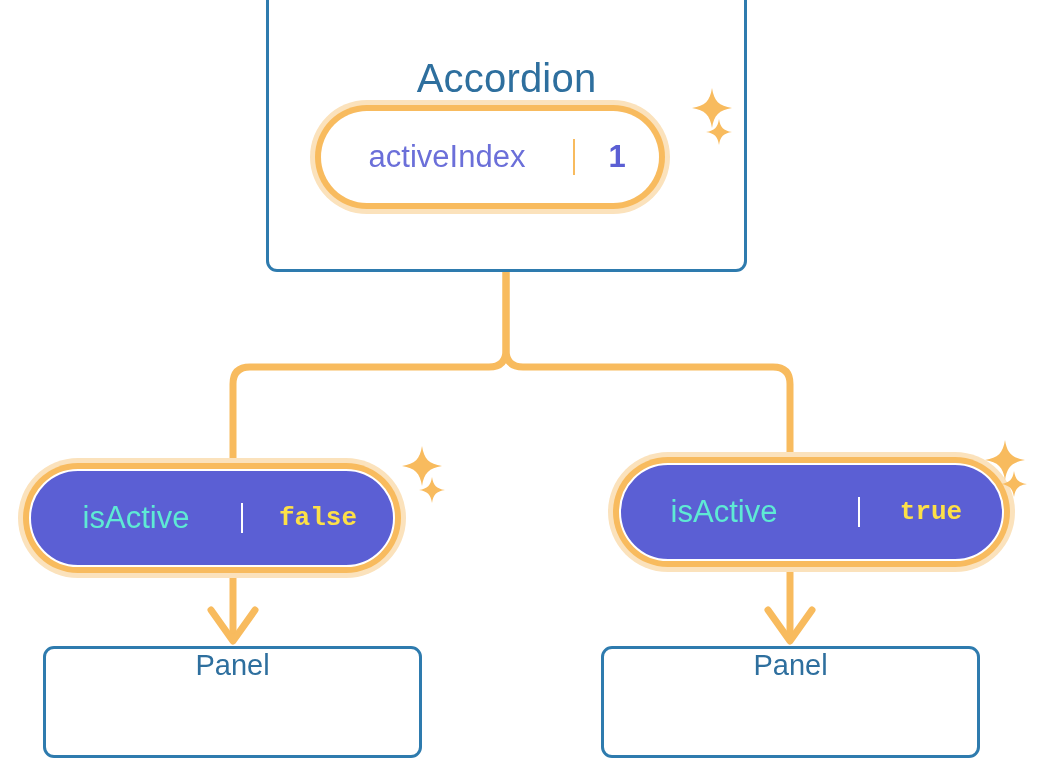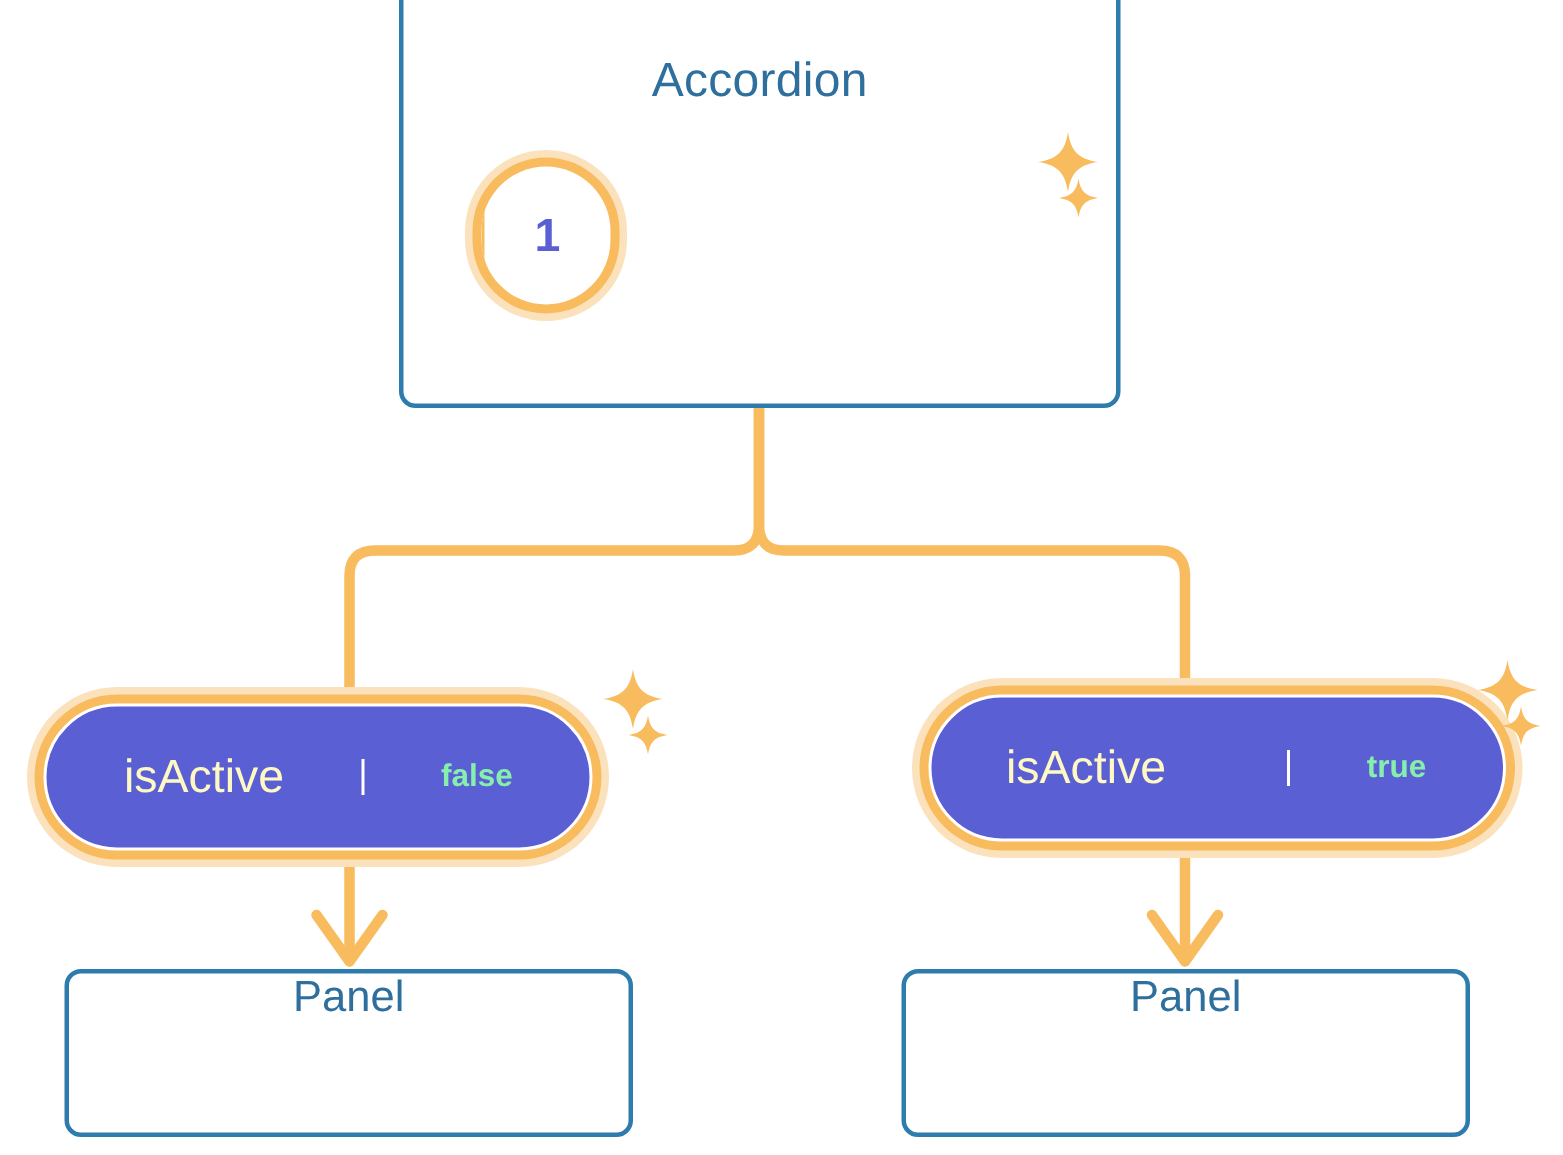--- a/index.html
+++ b/index.html
@@ -22,23 +22,23 @@
     border-radius:11px;
     box-sizing:border-box;
     z-index:2;
   }
   #accordion-card{
     left:266px; top:-14px; width:481px; height:286px;
     display:flex; flex-direction:column; align-items:center;
   }
   .card-title{
     color:#2E6F9E;
-    font-size:32px;
+    font-size:40px;
     letter-spacing:.2px;
-    margin-top:46px;
+    margin-top:67px;
   }
 
   
   .pill{
     position:absolute;
     display:flex;
     align-items:stretch;
     box-sizing:border-box;
     border-radius:999px;
     z-index:3;
@@ -71,22 +71,22 @@
   }
 
   
   .pill-white .pill-body{background:#ffffff;}
   .pill-white .pill-key{color:#6B6FD9;font-size:31px;}
   .pill-white .pill-val{color:#5B5FD4;font-size:31px;font-weight:bold;}
   .pill-white .pill-val{border-left:2px solid #F8BB5E;}
 
   
   .pill-blue .pill-body{background:#5B5FD4;border:2px solid #ffffff;}
-  .pill-blue .pill-key{color:#fef9c3;font-size:31px;}
-  .pill-blue .pill-val{color:#86efac;font-size:21px;font-weight:bold;border-left:2px solid #ffffff;}
+  .pill-blue .pill-key{color:#5eead4;font-size:31px;}
+  .pill-blue .pill-val{color:#fde047;font-size:26px;font-weight:bold;border-left:2px solid #ffffff;font-family:Liberation Mono, monospace;}
 
   
   #root-pill{left:310px; top:100px;}
   #root-pill .pill-body{height:92px;}
   #root-pill .pill-key{width:252px;}
   #root-pill .pill-val{width:86px;}
 
   #left-pill{left:18px; top:458px;}
   #left-pill .pill-body{height:98px;}
   #left-pill .pill-key{width:210px;}
@@ -138,20 +138,21 @@
   </svg>
 
   <div id="accordion-card" class="card">
     <div class="card-title">Accordion</div>
   </div>
 
   <div id="root-pill" class="pill pill-white">
     <div class="pill-outer">
       <div class="pill-ring">
         <div class="pill-body">
+          <div class="pill-key">activeIndex</div>
           <div class="pill-val">1</div>
         </div>
       </div>
     </div>
   </div>
 
   <svg class="sparkle" style="left:690px;top:86px;" width="44" height="44" viewBox="0 0 44 44">
     <path d="M22,2 C24,15 29,20 42,22 C29,24 24,29 22,42 C20,29 15,24 2,22 C15,20 20,15 22,2 Z" fill="#F8BB5E"></path>
   </svg>
   <svg class="sparkle" style="left:705px;top:118px;" width="28" height="28" viewBox="0 0 28 28">

